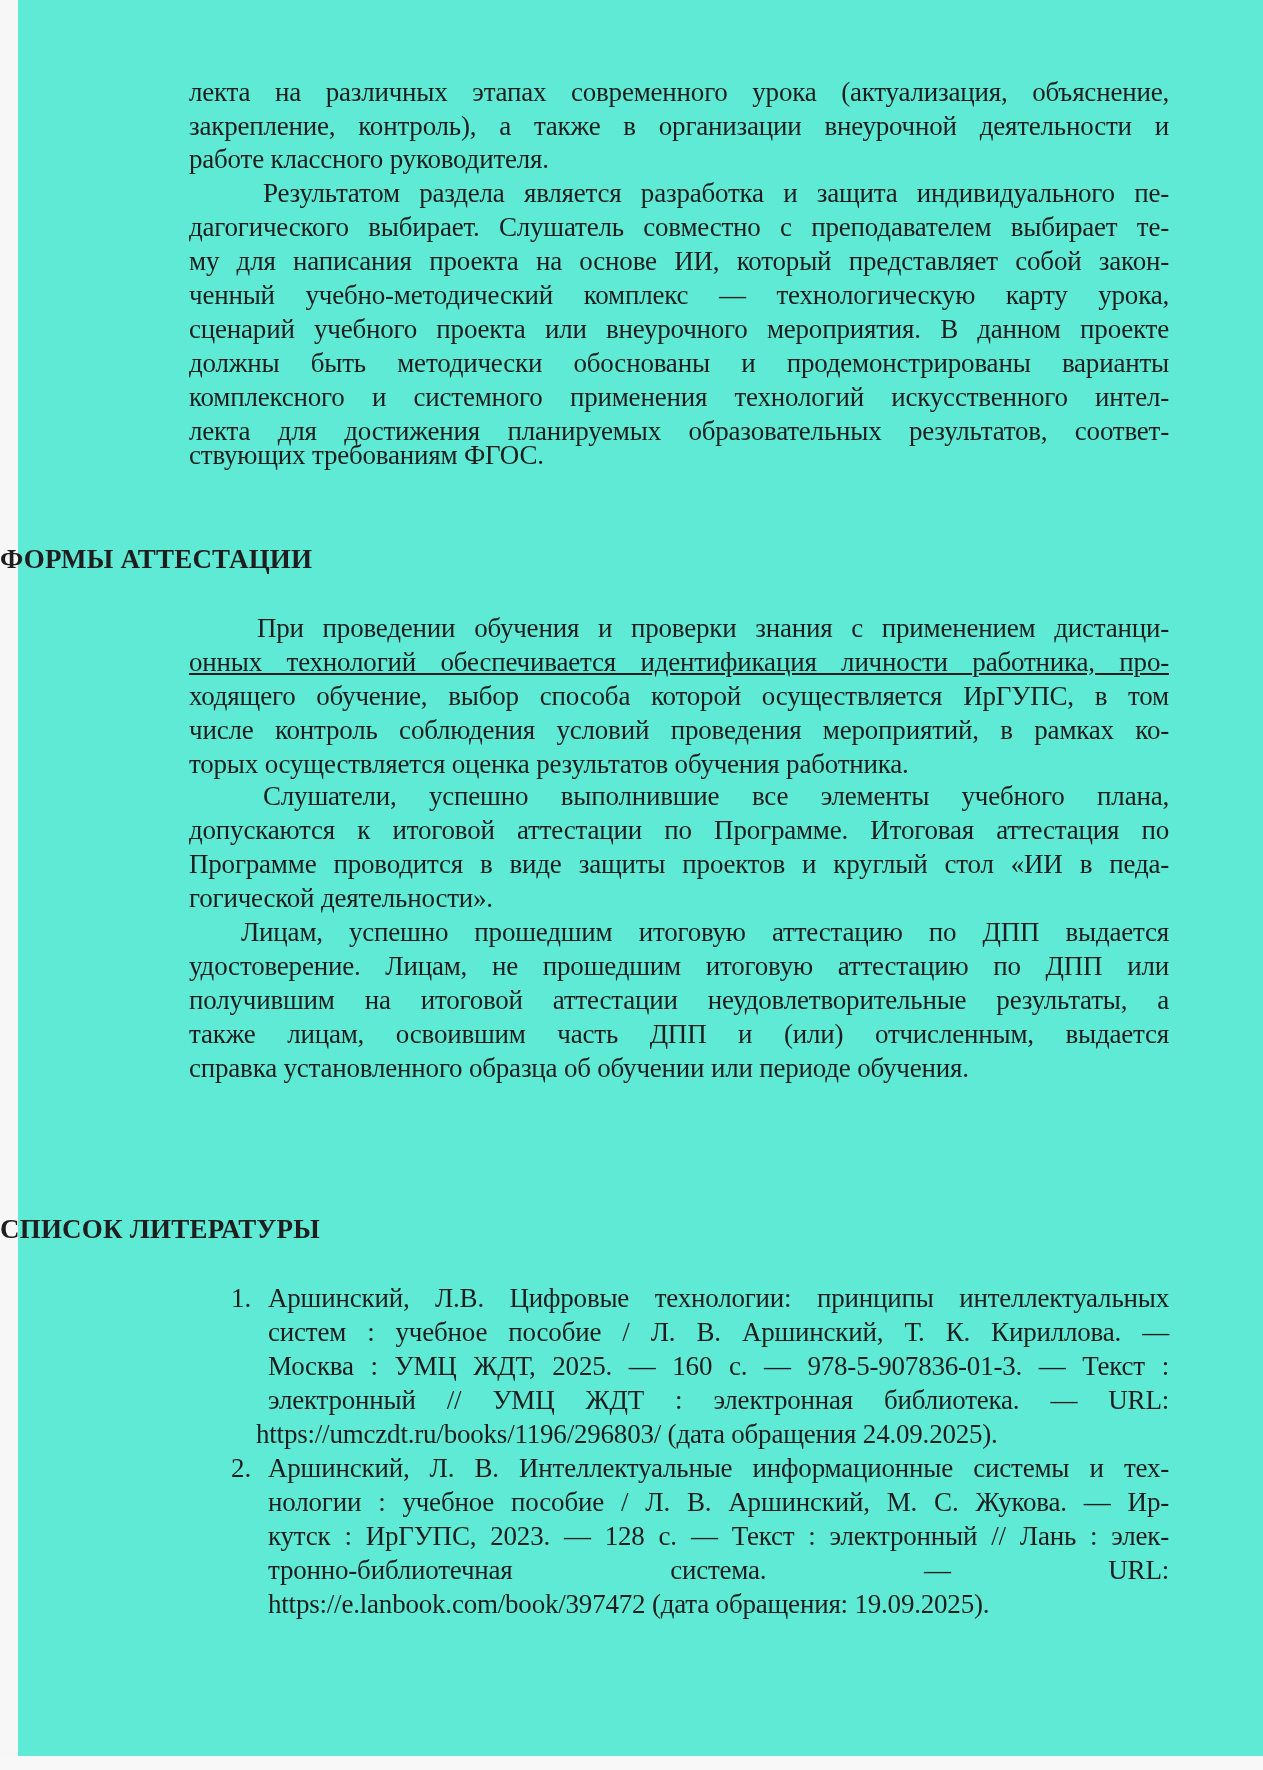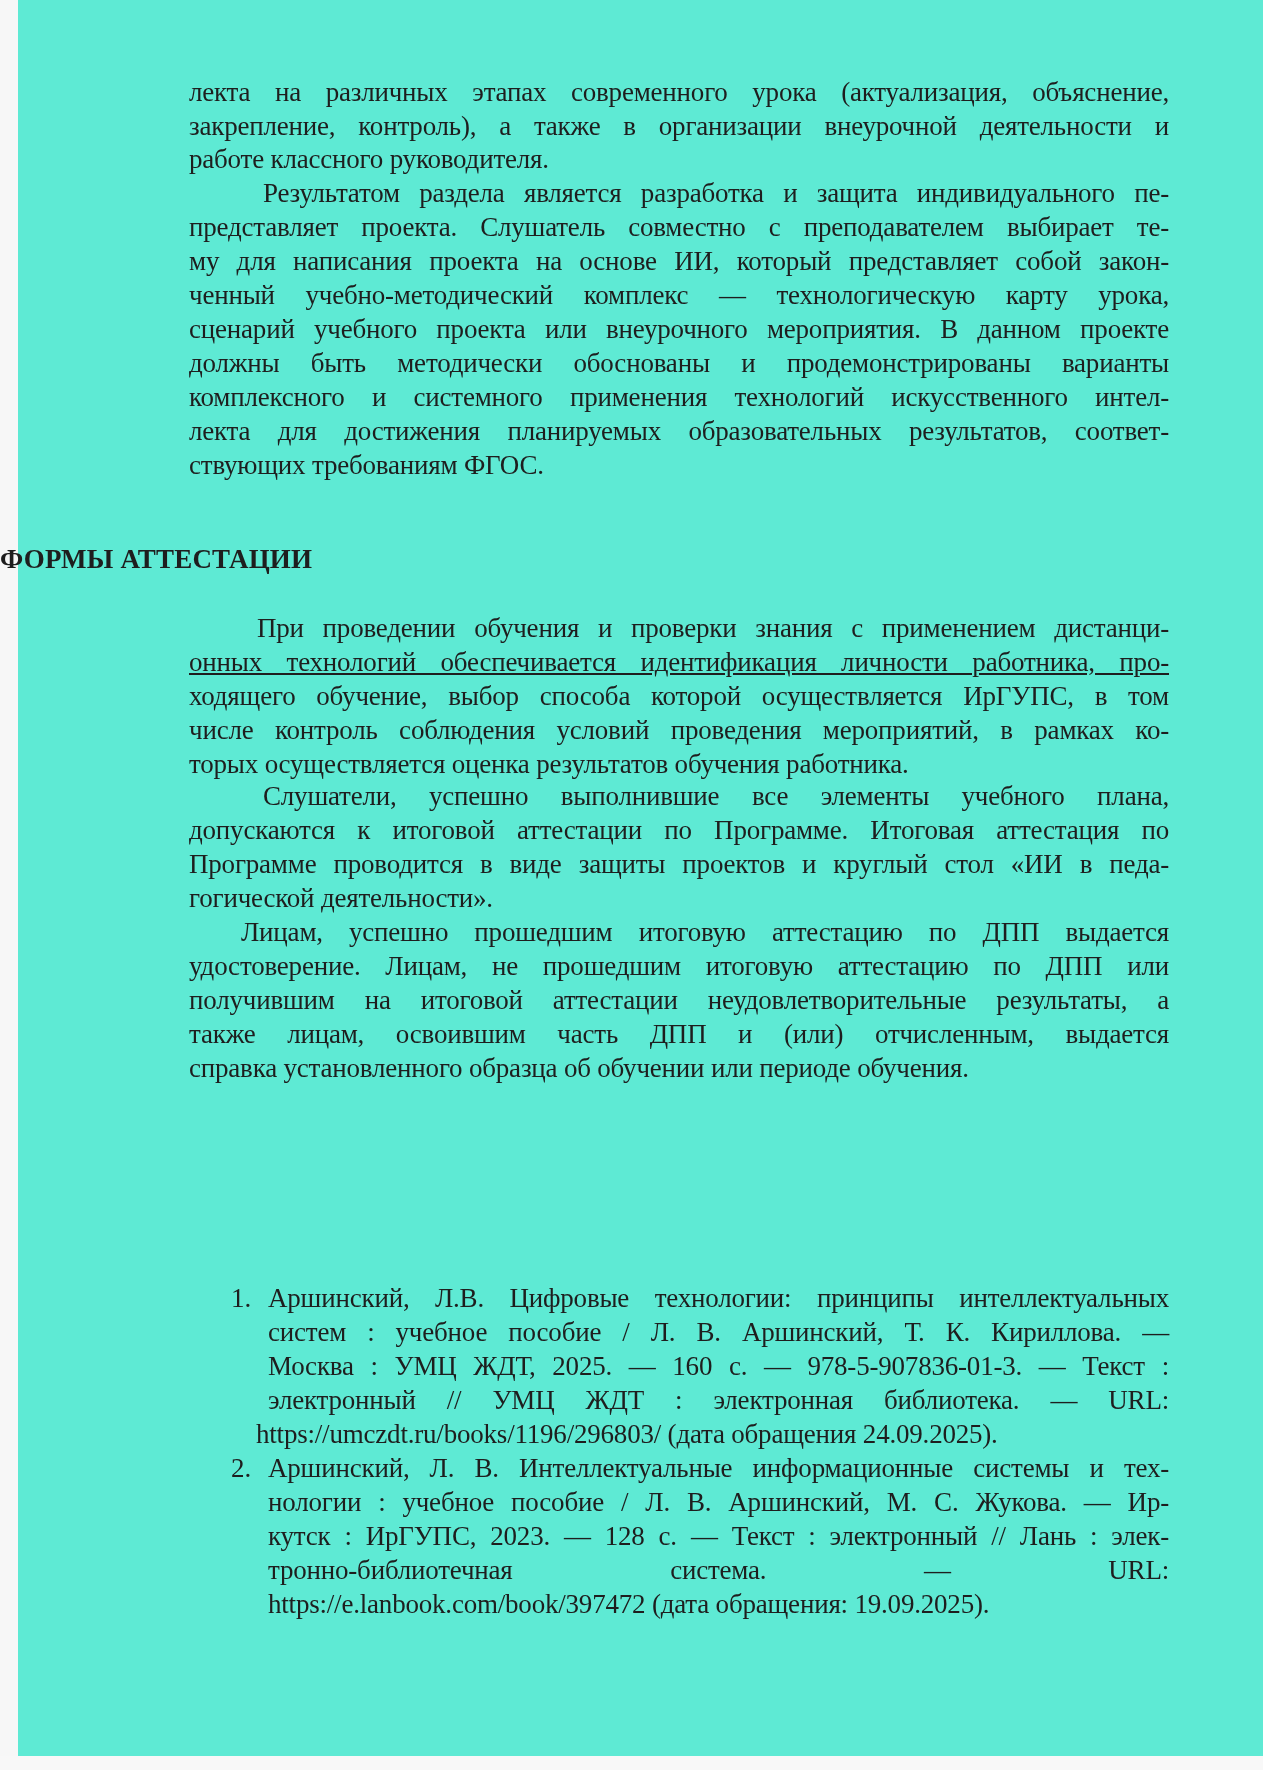--- a/index.html
+++ b/index.html
@@ -51,28 +51,28 @@
   <div class="edge-bottom"></div>
 
   <div>
     <div class="line just" style="left:189px; top:76px; width:980px;">лекта на различных этапах современного урока (актуализация, объяснение,</div>
     <div class="line just" style="left:189px; top:110px; width:980px;">закрепление, контроль), а также в организации внеурочной деятельности и</div>
     <div class="line" style="left:189px; top:143px;">работе классного руководителя.</div>
   </div>
 
   <div>
     <div class="line just" style="left:263px; top:177px; width:906px;">Результатом раздела является разработка и защита индивидуального пе-</div>
-    <div class="line just" style="left:189px; top:211px; width:980px;">представляет проекта. Слушатель совместно с преподавателем выбирает те-</div>
+    <div class="line just" style="left:189px; top:211px; width:980px;">дагогического выбирает. Слушатель совместно с преподавателем выбирает те-</div>
     <div class="line just" style="left:189px; top:245px; width:980px;">му для написания проекта на основе ИИ, который представляет собой закон-</div>
     <div class="line just" style="left:189px; top:279px; width:980px;">ченный учебно-методический комплекс — технологическую карту урока,</div>
     <div class="line just" style="left:189px; top:313px; width:980px;">сценарий учебного проекта или внеурочного мероприятия. В данном проекте</div>
     <div class="line just" style="left:189px; top:347px; width:980px;">должны быть методически обоснованы и продемонстрированы варианты</div>
     <div class="line just" style="left:189px; top:381px; width:980px;">комплексного и системного применения технологий искусственного интел-</div>
     <div class="line just" style="left:189px; top:415px; width:980px;">лекта для достижения планируемых образовательных результатов, соответ-</div>
-    <div class="line" style="left:189px; top:449px;">ствующих требованиям ФГОС.</div>
+    <div class="line" style="left:189px; top:439px;">ствующих требованиям ФГОС.</div>
   </div>
 
   <div class="heading" style="top:543px;">ФОРМЫ АТТЕСТАЦИИ</div>
 
   <div>
     <div class="line just" style="left:257px; top:612px; width:912px;">При проведении обучения и проверки знания с применением дистанци-</div>
     <div class="line just" style="left:189px; top:646px; width:980px;text-decoration:underline;">онных технологий обеспечивается идентификация личности работника, про-</div>
     <div class="line just" style="left:189px; top:680px; width:980px;">ходящего обучение, выбор способа которой осуществляется ИрГУПС, в том</div>
     <div class="line just" style="left:189px; top:714px; width:980px;">числе контроль соблюдения условий проведения мероприятий, в рамках ко-</div>
     <div class="line" style="left:189px; top:748px;">торых осуществляется оценка результатов обучения работника.</div>
@@ -86,20 +86,21 @@
   </div>
 
   <div>
     <div class="line just" style="left:241px; top:916px; width:928px;">Лицам, успешно прошедшим итоговую аттестацию по ДПП выдается</div>
     <div class="line just" style="left:189px; top:950px; width:980px;">удостоверение. Лицам, не прошедшим итоговую аттестацию по ДПП или</div>
     <div class="line just" style="left:189px; top:984px; width:980px;">получившим на итоговой аттестации неудовлетворительные результаты, а</div>
     <div class="line just" style="left:189px; top:1018px; width:980px;">также лицам, освоившим часть ДПП и (или) отчисленным, выдается</div>
     <div class="line" style="left:189px; top:1052px;">справка установленного образца об обучении или периоде обучения.</div>
   </div>
 
+  <div class="heading" style="top:1213px;">СПИСОК ЛИТЕРАТУРЫ</div>
 
   <div>
     <div class="num" style="left:231px; top:1282px;">1.</div>
     <div class="line just" style="left:268px; top:1282px; width:901px;">Аршинский, Л.В. Цифровые технологии: принципы интеллектуальных</div>
     <div class="line just" style="left:268px; top:1316px; width:901px;">систем :  учебное пособие / Л. В.  Аршинский, Т. К.  Кириллова. —</div>
     <div class="line just" style="left:268px; top:1350px; width:901px;">Москва : УМЦ ЖДТ,  2025. — 160 с.  — 978-5-907836-01-3. — Текст :</div>
     <div class="line just" style="left:268px; top:1384px; width:901px;">электронный // УМЦ ЖДТ : электронная библиотека. — URL:</div>
     <div class="line" style="left:256px; top:1418px;">https://umczdt.ru/books/1196/296803/ (дата обращения  24.09.2025).</div>
   </div>
 

